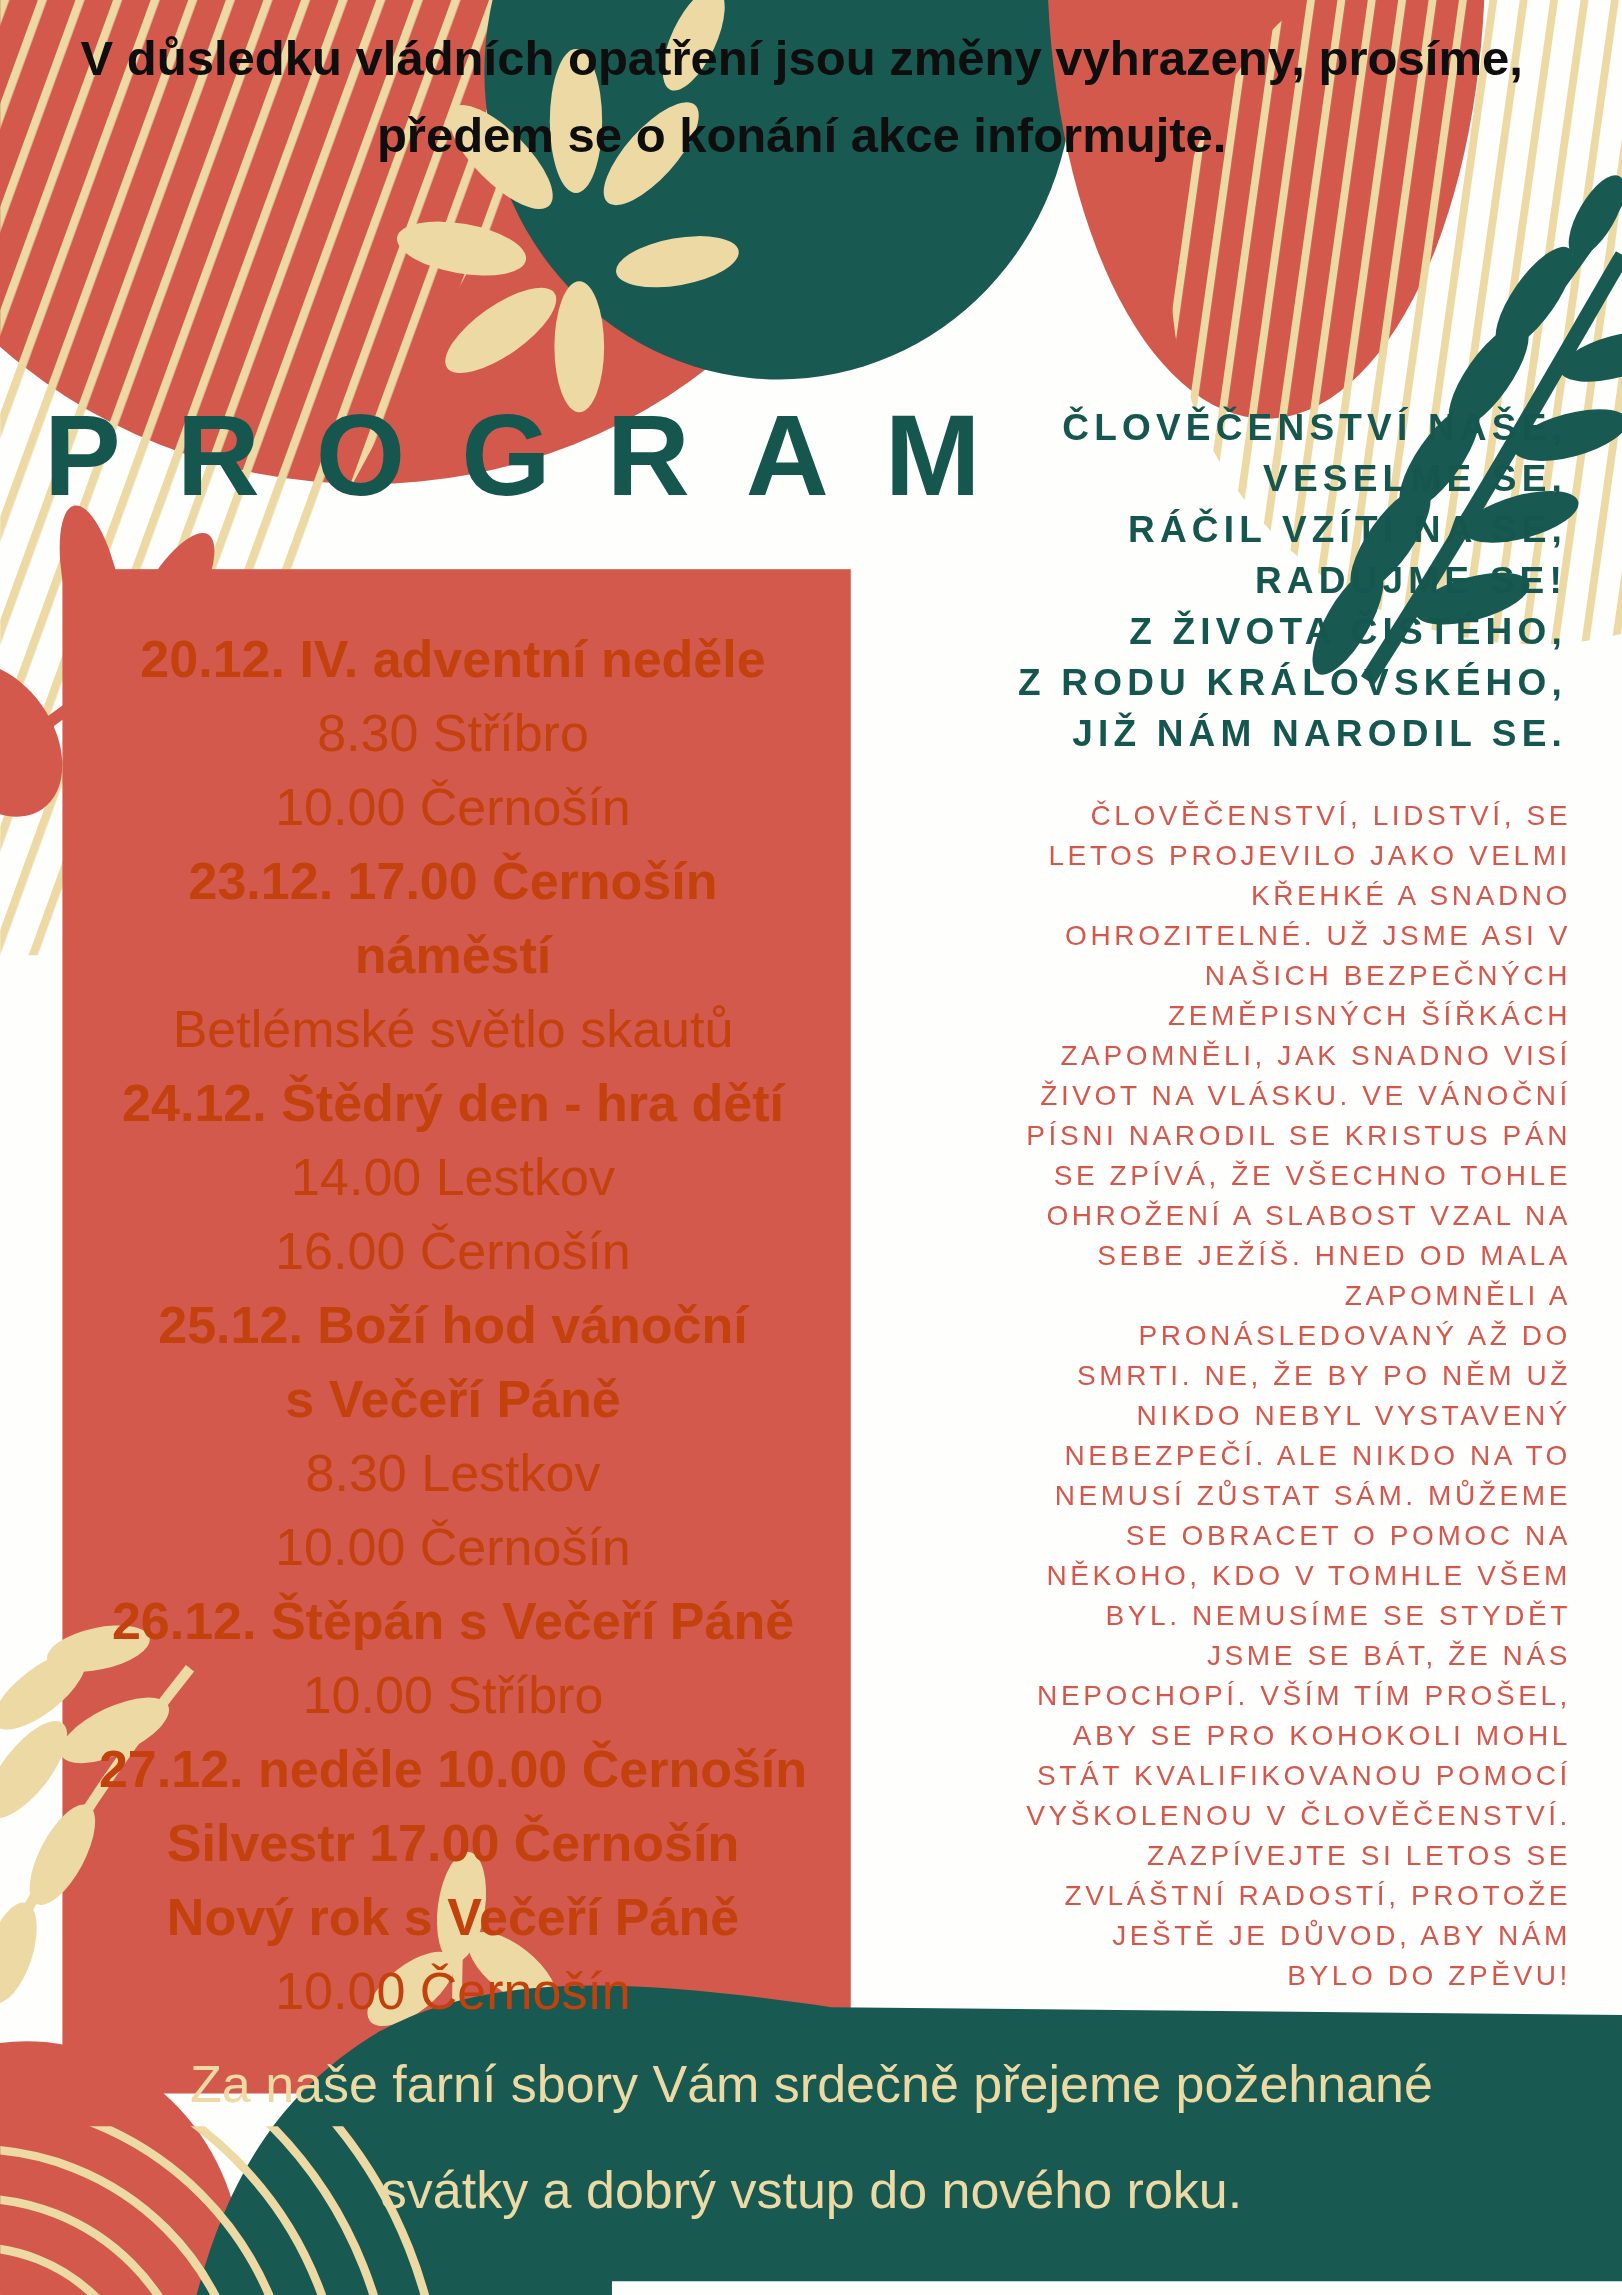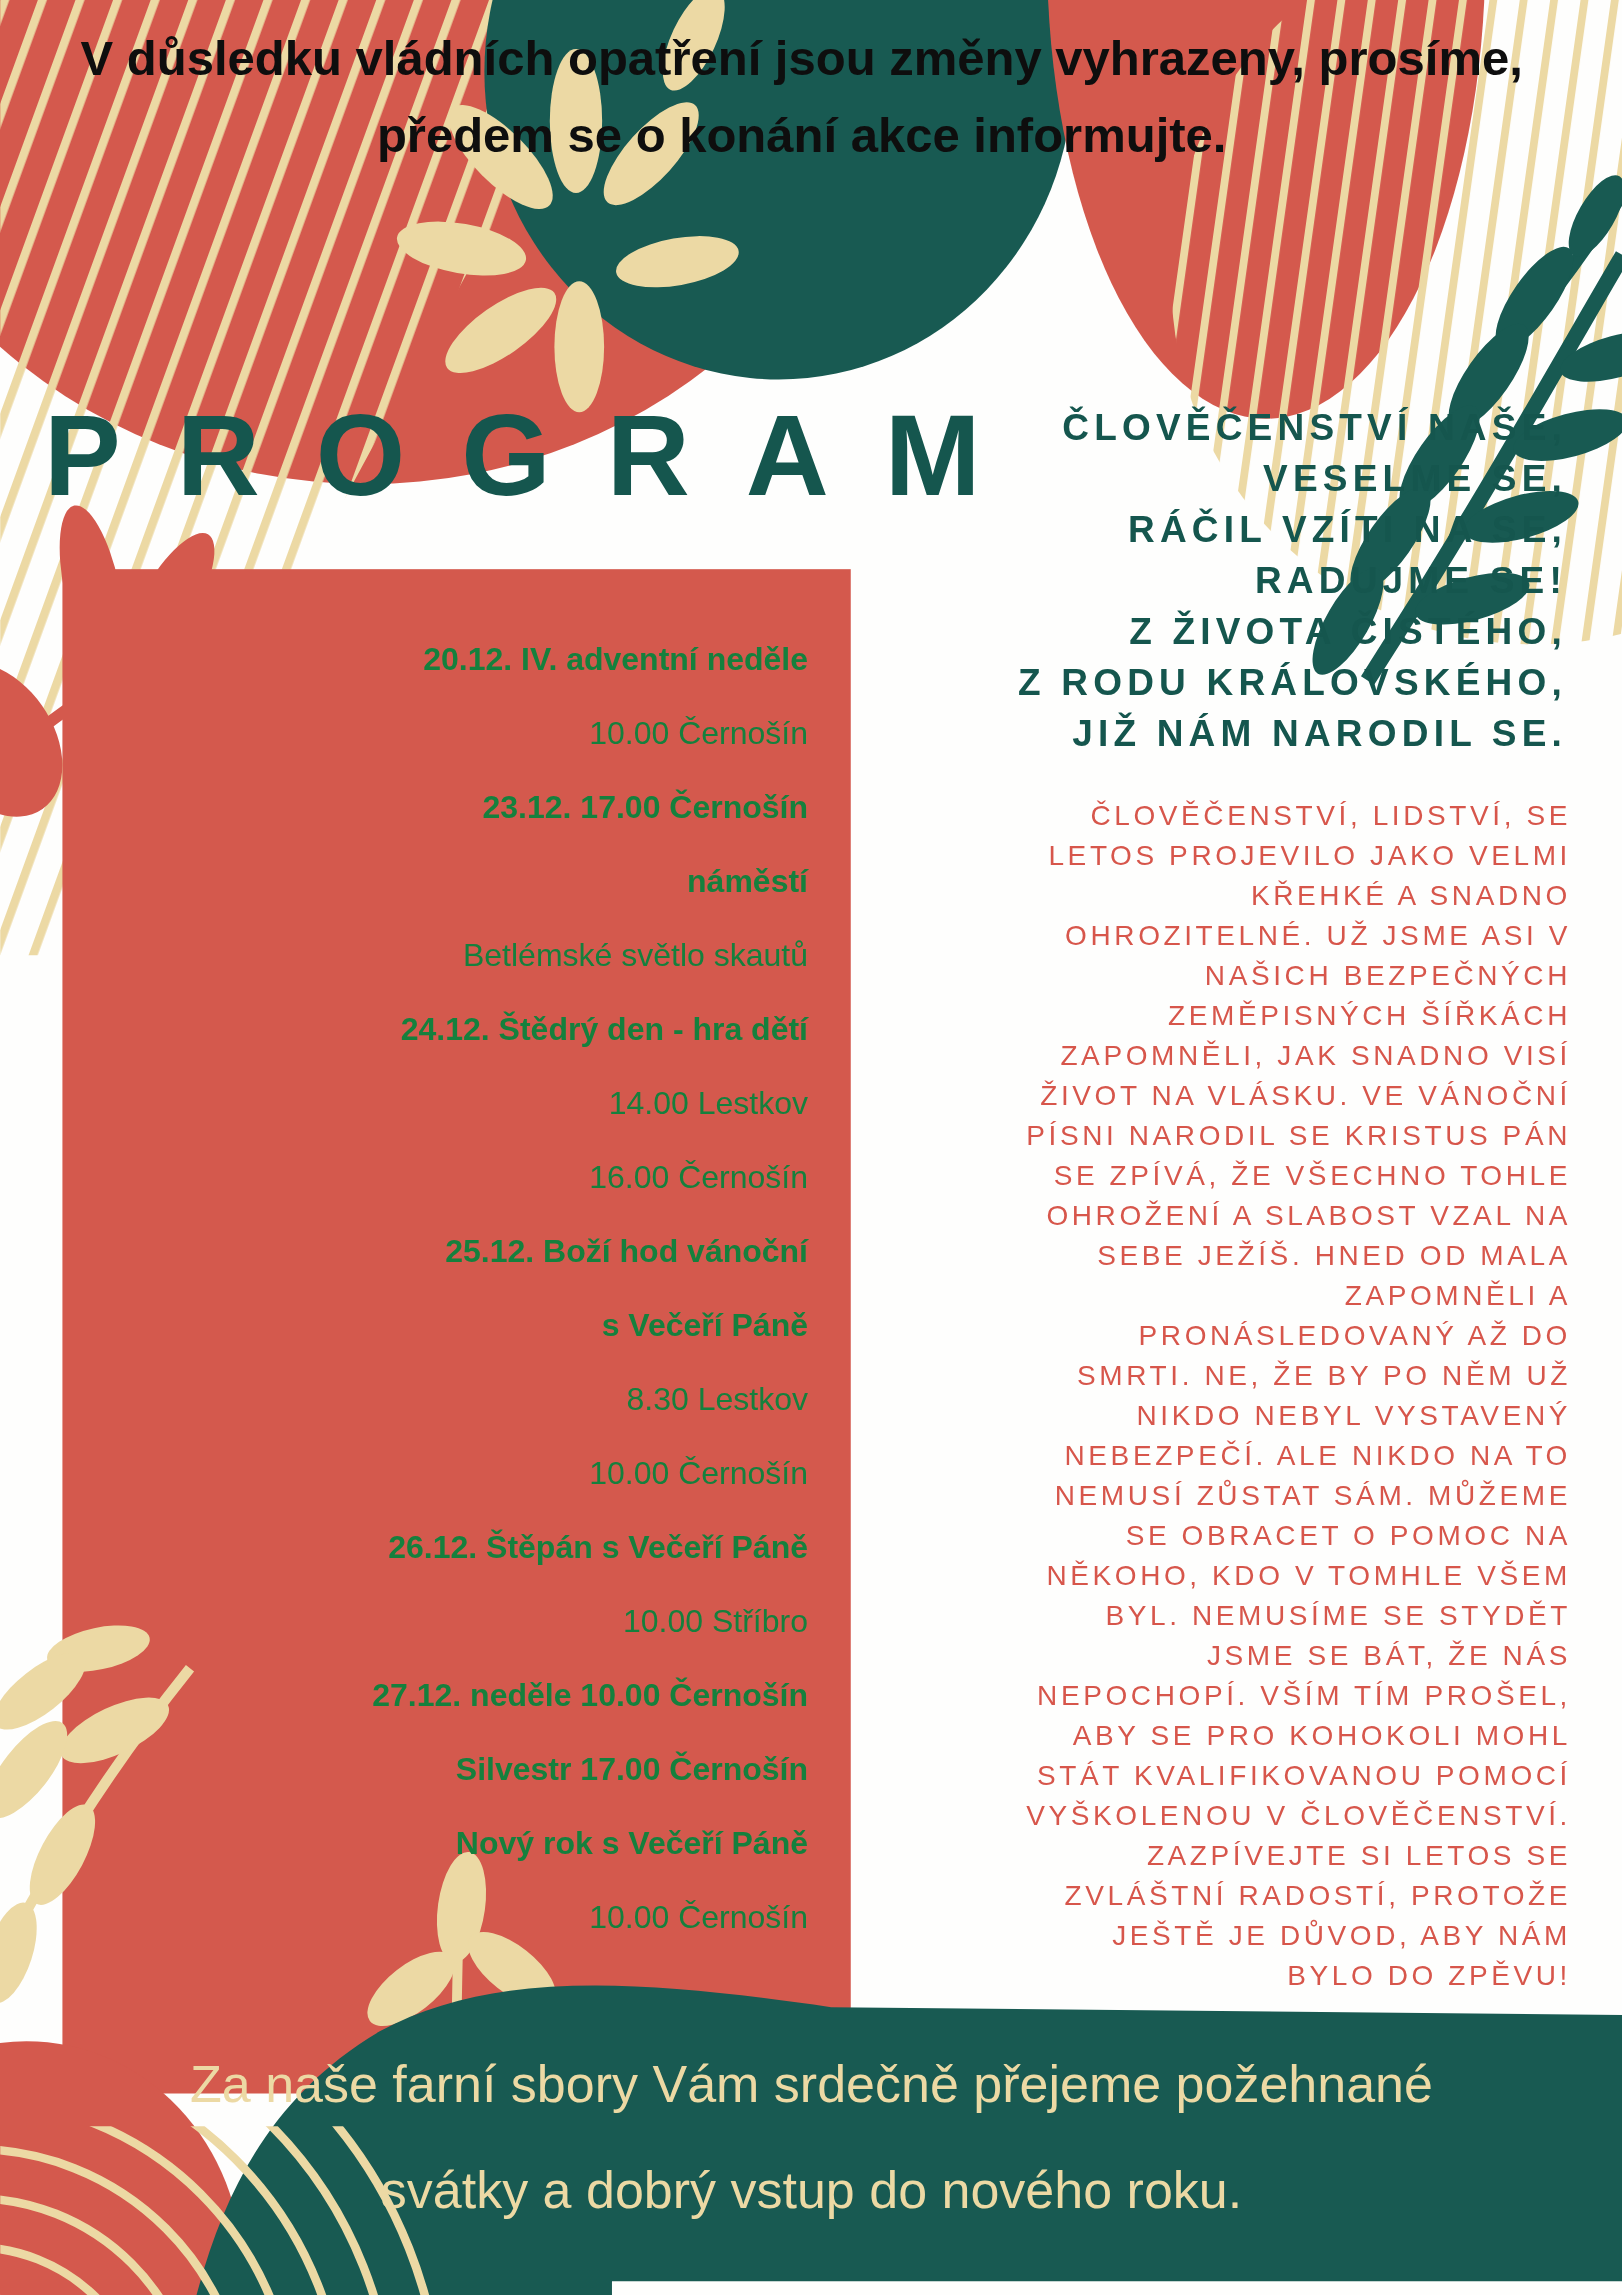--- a/index.html
+++ b/index.html
@@ -11,22 +11,22 @@
        background:var(--paper);font-family:"Liberation Sans", sans-serif;}
   svg.deco{position:absolute;left:0;top:0;width:1623px;height:2295px;}
   .f-red{fill:var(--red)} .f-teal{fill:var(--teal)} .f-cream{fill:var(--cream)}
   .s-red{stroke:var(--red);fill:none} .s-teal{stroke:var(--teal);fill:none}
   .s-cream{stroke:var(--cream);fill:none}
 
   .disclaimer{position:absolute;left:0;right:19.6px;top:19.6px;text-align:center;
     color:var(--ink);font-size:49px;line-height:77px;font-weight:700;z-index:30;}
   .title{position:absolute;left:36px;top:390px;color:var(--teal-dark);
     font-size:115px;font-weight:700;letter-spacing:56px;line-height:115px;z-index:30;white-space:nowrap;}
-  .program-list{position:absolute;left:98px;top:622px;width:710px;text-align:right;
-    color:#15803d;font-size:32px;line-height:74px;font-weight:500;z-index:30;}
+  .program-list{position:absolute;left:98px;top:622px;width:710px;text-align:center;
+    color:#c2410c;font-size:52px;line-height:74px;font-weight:500;z-index:30;}
   .program-list .row.bold{font-weight:700;}
   .hymn{position:absolute;right:56px;top:402px;width:720px;text-align:right;
     color:var(--teal-dark);font-size:37px;font-weight:700;letter-spacing:5.2px;line-height:51px;z-index:30;}
   .reflection{position:absolute;right:52px;top:796px;width:720px;text-align:right;
     color:var(--text-red);font-size:28px;font-weight:400;letter-spacing:3.6px;line-height:40px;z-index:30;}
   .greeting{position:absolute;left:0;right:0;top:2031px;text-align:center;
     color:var(--cream);font-size:52px;font-weight:500;line-height:106px;z-index:30;}
 </style>
 </head>
 <body>
@@ -131,20 +131,21 @@
 <div>V důsledku vládních opatření jsou změny vyhrazeny, prosíme,</div>
     <div>předem se o konání akce informujte.</div>
   </div>
 
 <h1 class="title" style="margin:8px;">PROGRAM</h1>
 
 <div class="program-list">
 
     <div class="row bold">20.12. IV. adventní neděle</div>
 
+    <div class="row">8.30 Stříbro</div>
 
     <div class="row">10.00 Černošín</div>
 
     <div class="row bold">23.12. 17.00 Černošín</div>
 
     <div class="row bold">náměstí</div>
 
     <div class="row">Betlémské světlo skautů</div>
 
     <div class="row bold">24.12. Štědrý den - hra dětí</div>

